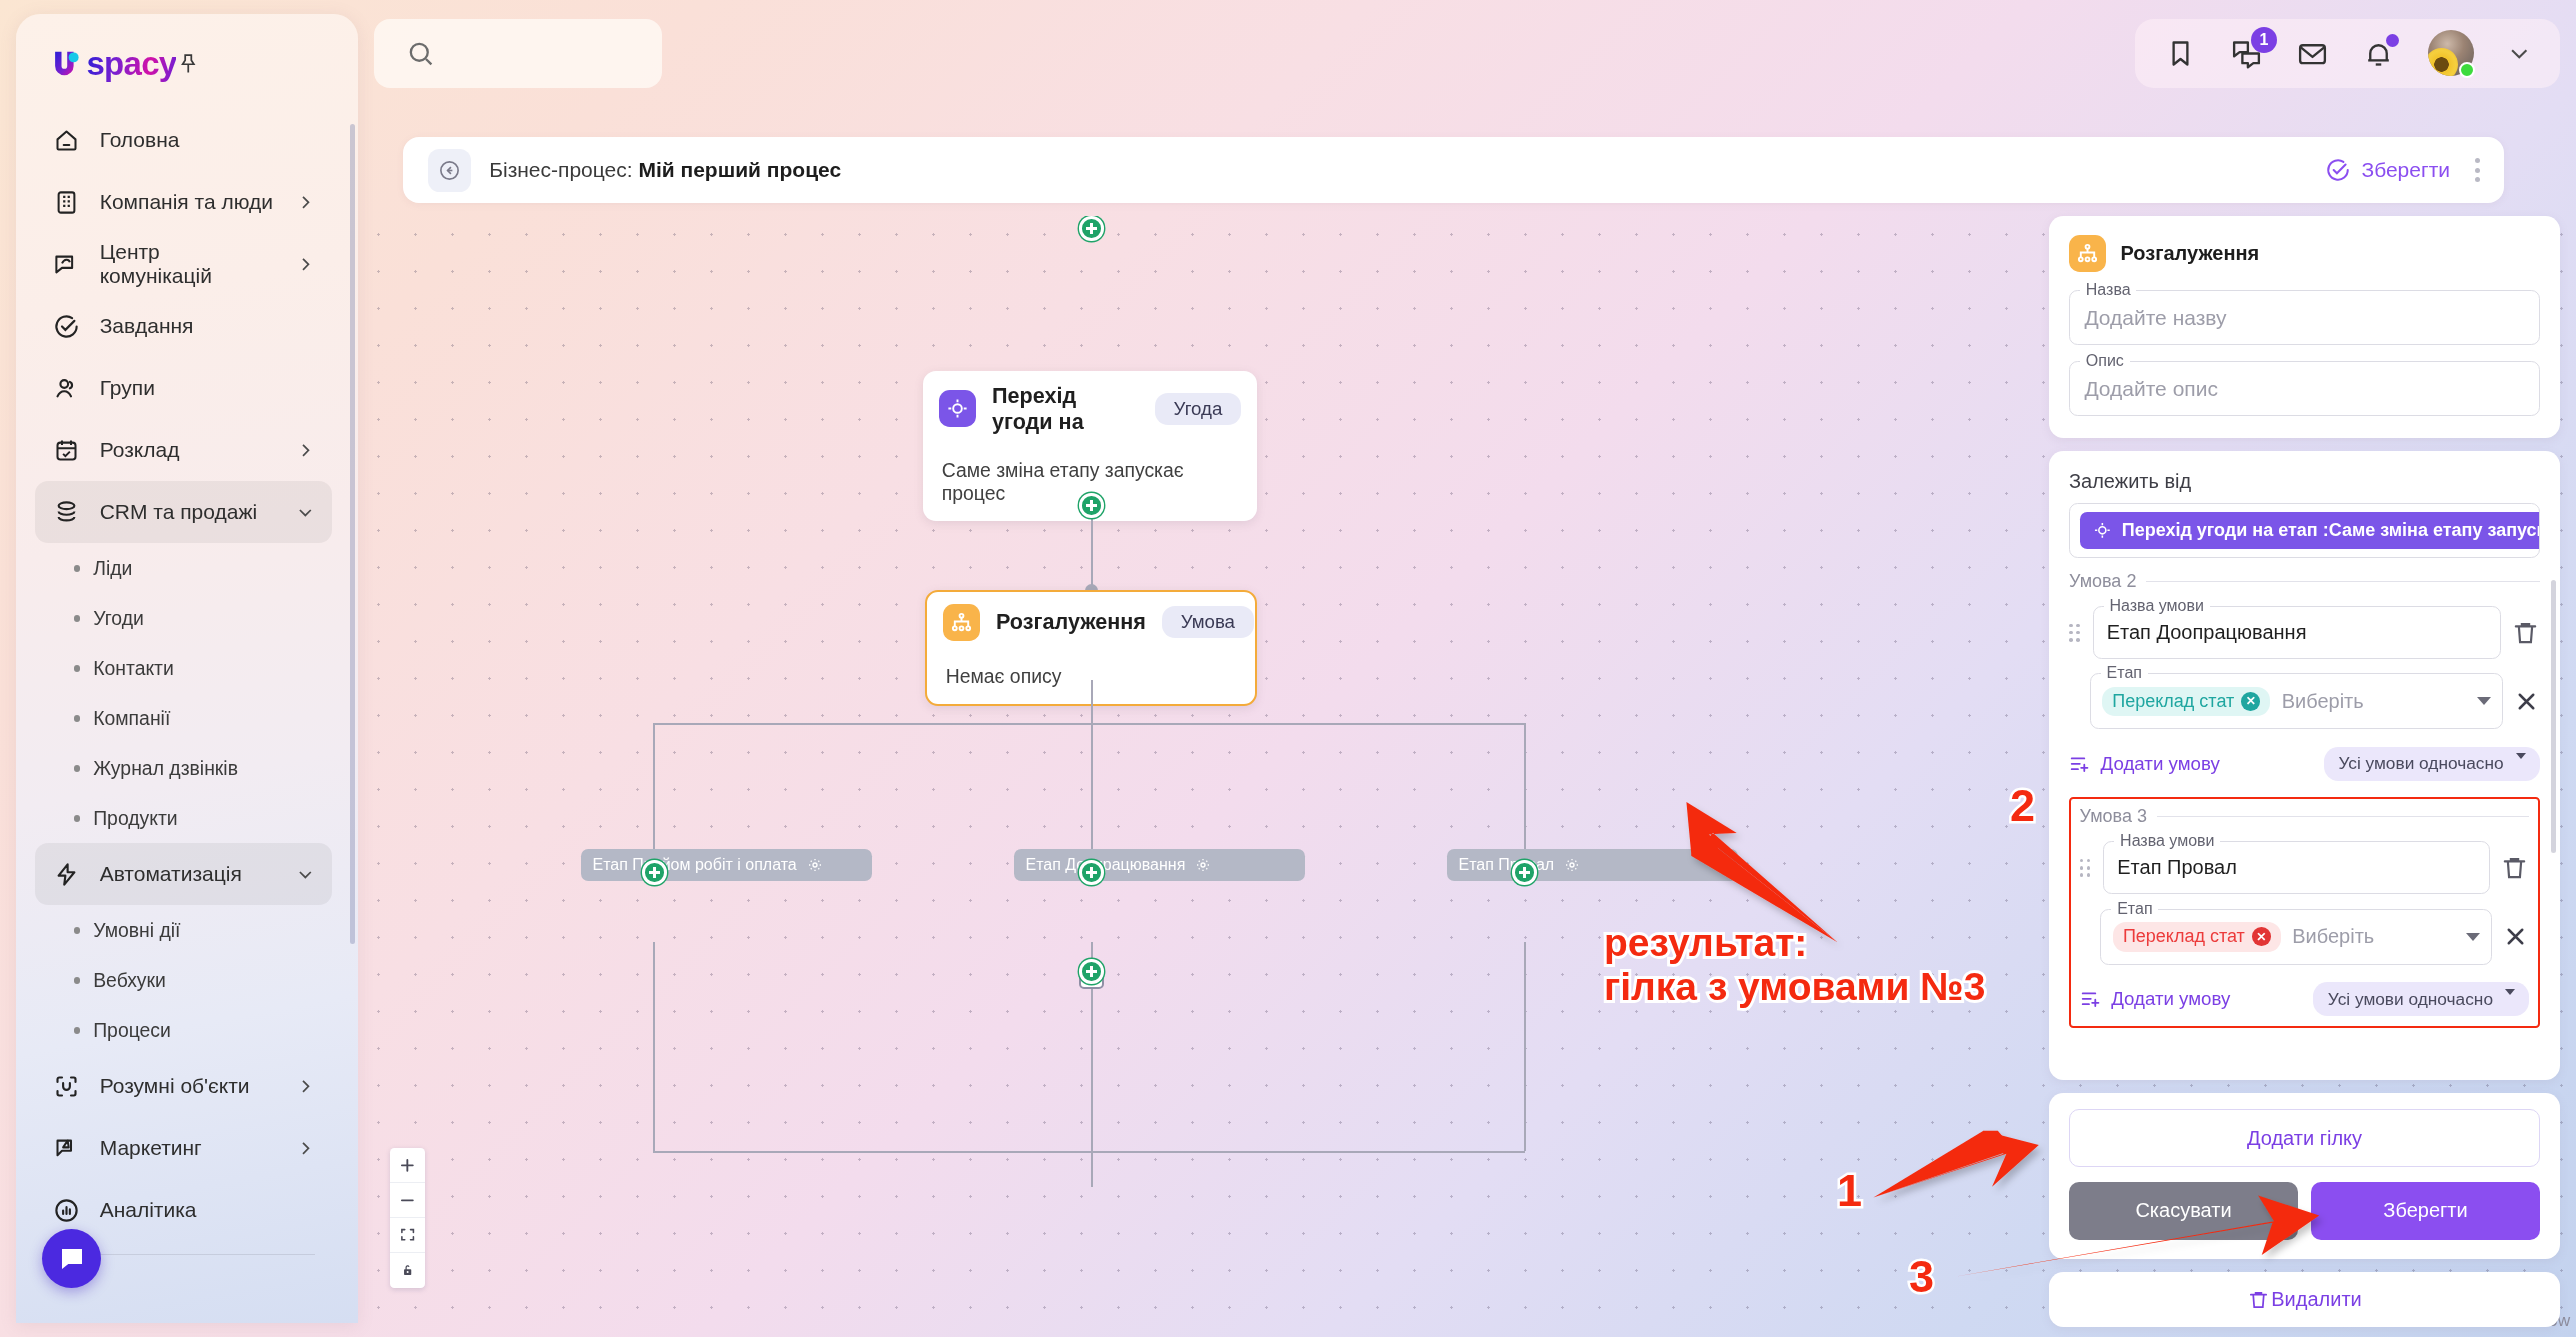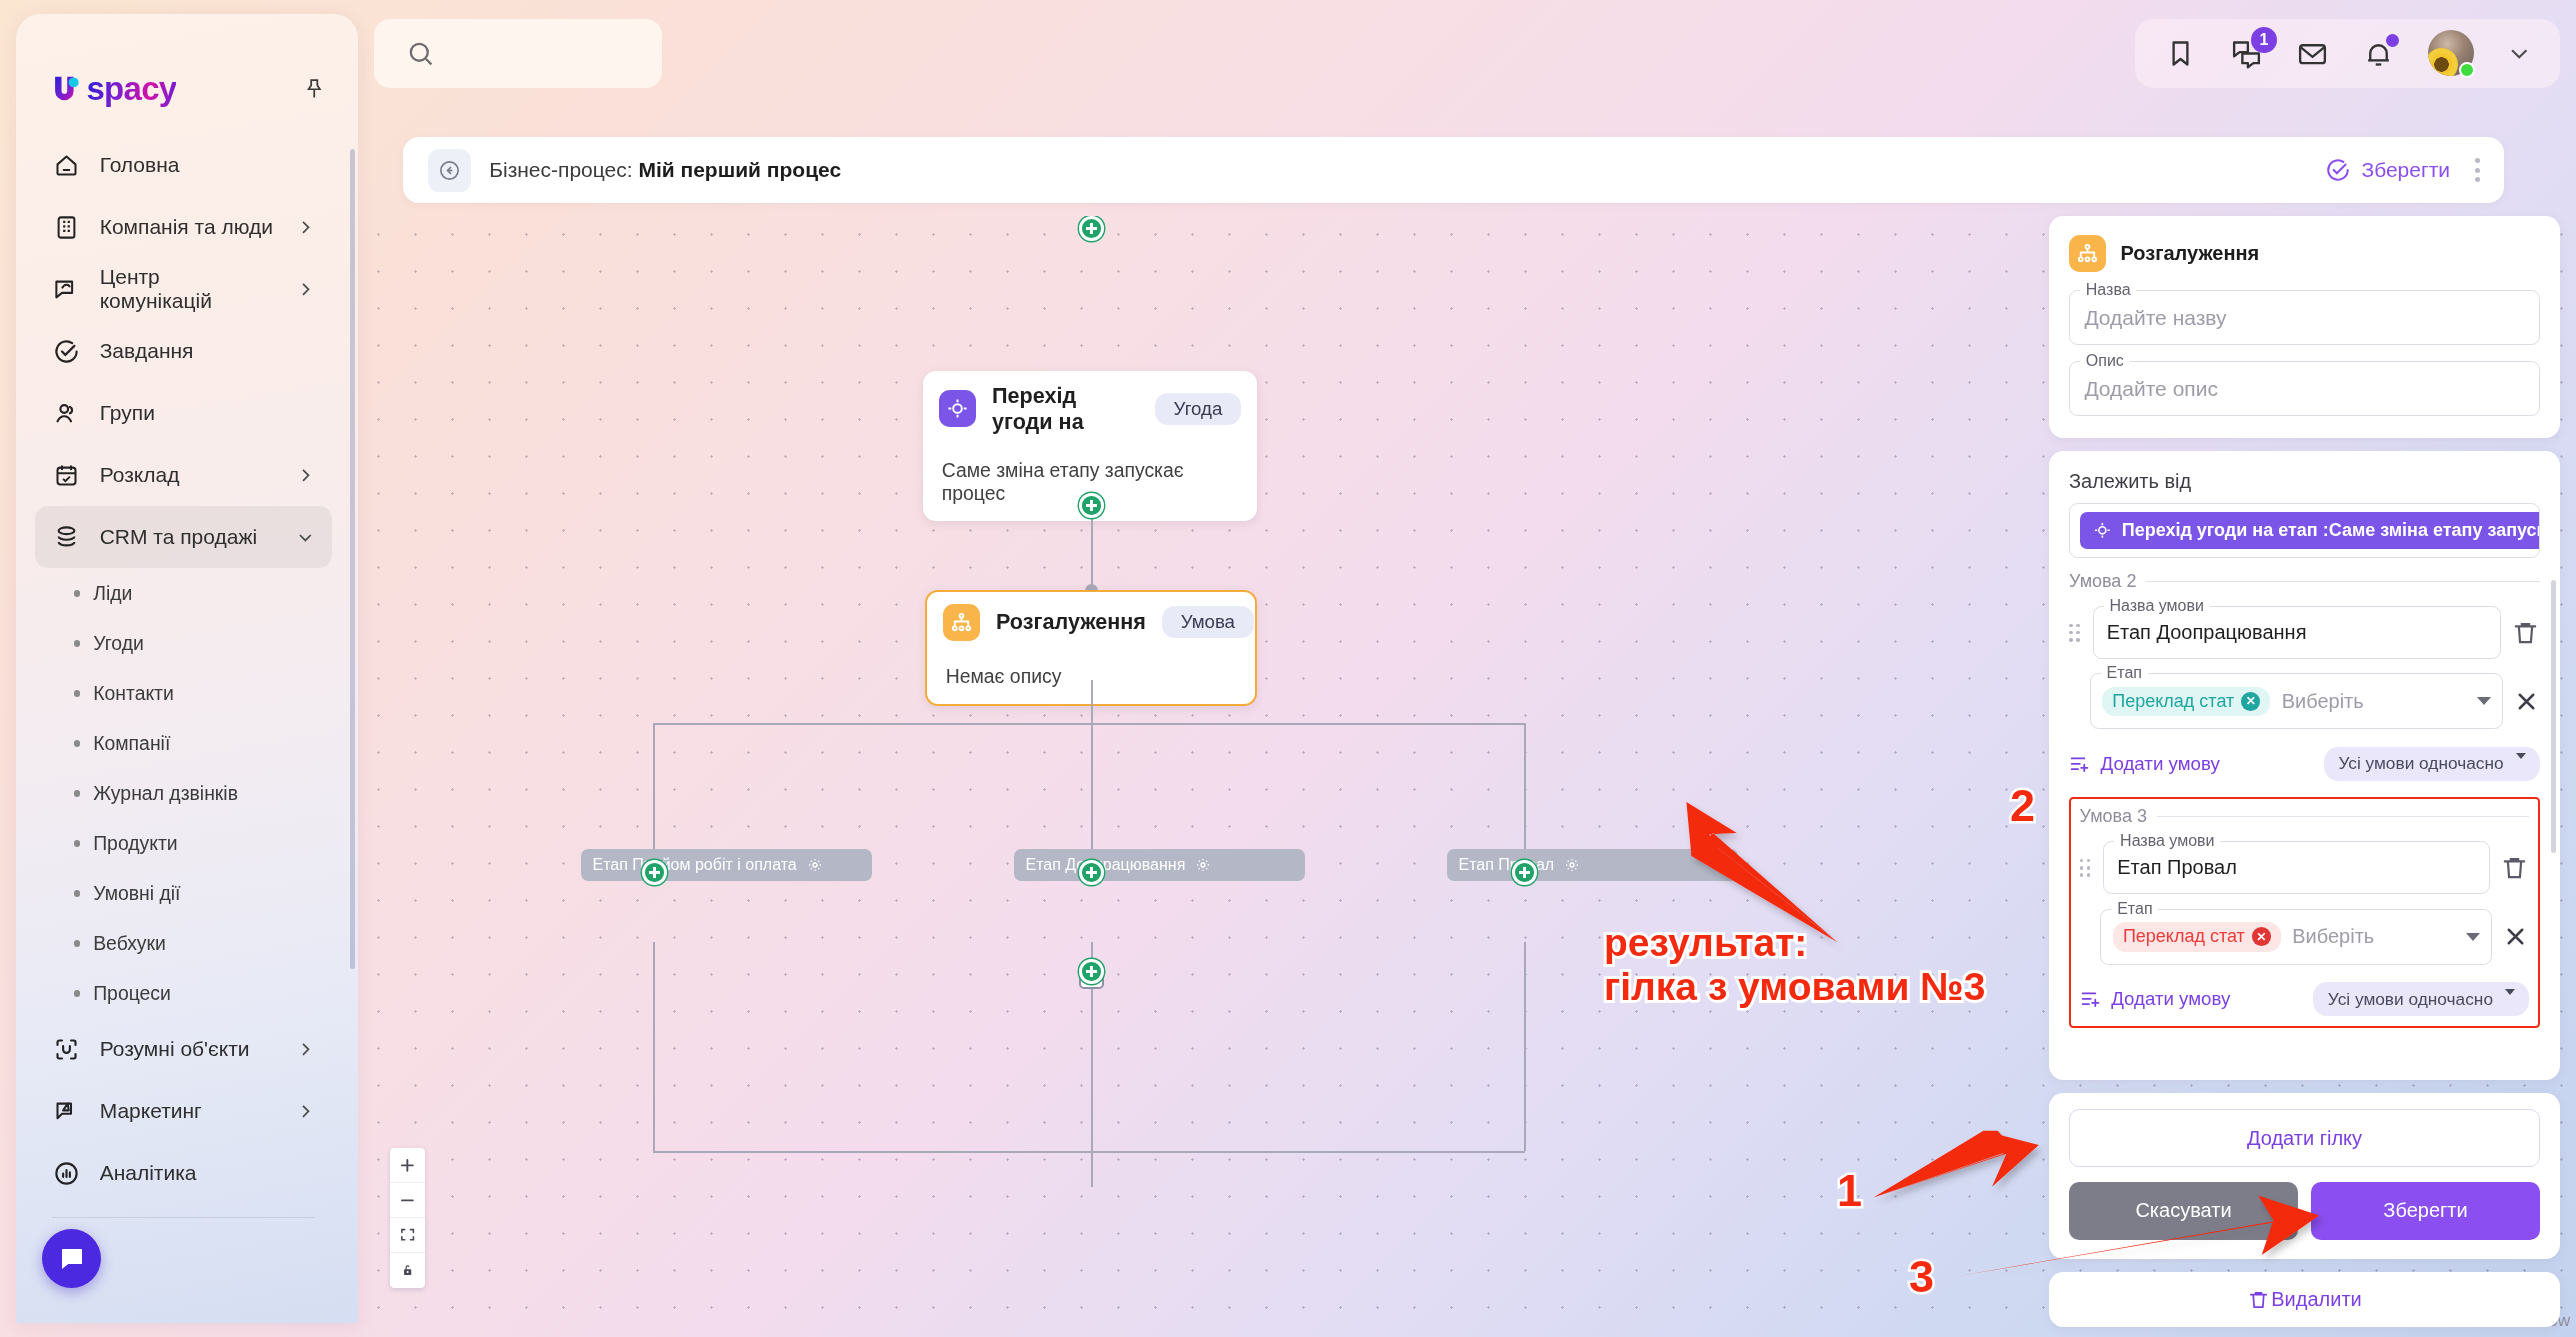--- a/index.html
+++ b/index.html
@@ -15,21 +15,21 @@
 
   
   #sidebar {
     position: absolute; left: 16px; top: 14.4px;
     width: 342px; height: 1309px;
     background: linear-gradient(170deg, #fdf1e9 0%, #fbeee9 22%, #f8ecec 40%, #f2ecf2 58%, #e7eaf6 76%, #d5def2 100%);
     border-radius: 24.5px 24.5px 0 0;
     box-shadow: 0 2.9px 17.3px rgba(140,110,120,.12);
     overflow: hidden;
   }
-  #logo-row { display:flex; align-items:center; justify-content:space-between; padding: 56px 32px 0 32px; }
+  #logo-row { display:flex; align-items:center; justify-content:flex-start; padding: 31px 32px 0 32px; }
   .logo-text { font-size: 33px; font-weight: 700; letter-spacing:-0.7px;
     background: linear-gradient(100deg,#2b1fd6 0%,#7a1fd0 35%,#d211a8 70%,#6a1fd6 100%);
     -webkit-background-clip: text; background-clip: text; color: transparent; }
   .logo-wrap { display:flex; align-items:center; gap: 1.4px; }
   .pin-icon { width:24.5px; height:24.5px; color:#3a3a3a; }
 
   #nav { margin-top: 26px; height: 1151px; overflow: hidden; padding-right: 7.2px; position: relative; }
   .nav-item {
     display:flex; align-items:center; gap:18.7px;
     height: 62px; margin: 0 18.7px; padding: 0 17.3px;
@@ -352,20 +352,31 @@
       </div>
     <div class="sub-item">
         <i class="dot"></i>
         <span class="lbl">Журнал дзвінків</span>
       </div>
     <div class="sub-item">
         <i class="dot"></i>
         <span class="lbl">Продукти</span>
       </div>
 
+    <div class="nav-item active">
+      <span class="ico">
+        <svg width="27" height="27" viewBox="0 0 24 24" fill="none" stroke="currentColor" stroke-width="1.9" stroke-linejoin="round">
+            <path d="M13 3L5 13h6l-1 8 9-11h-6z"></path>
+          </svg>
+      </span>
+      <span class="lbl">Автоматизація</span>
+      <svg class="chev" viewBox="0 0 24 24" fill="none" stroke="currentColor" stroke-width="2.2">
+          <path d="M5 9l7 7 7-7"></path>
+        </svg>
+    </div>
 
     <div class="sub-item">
         <i class="dot"></i>
         <span class="lbl">Умовні дії</span>
       </div>
     <div class="sub-item">
         <i class="dot"></i>
         <span class="lbl">Вебхуки</span>
       </div>
     <div class="sub-item">

